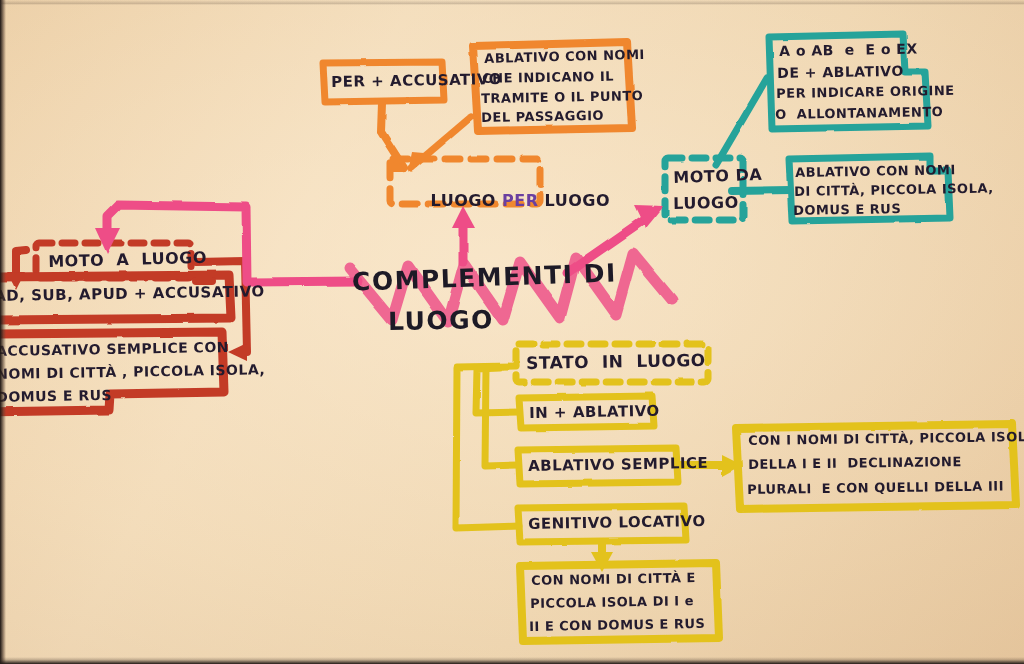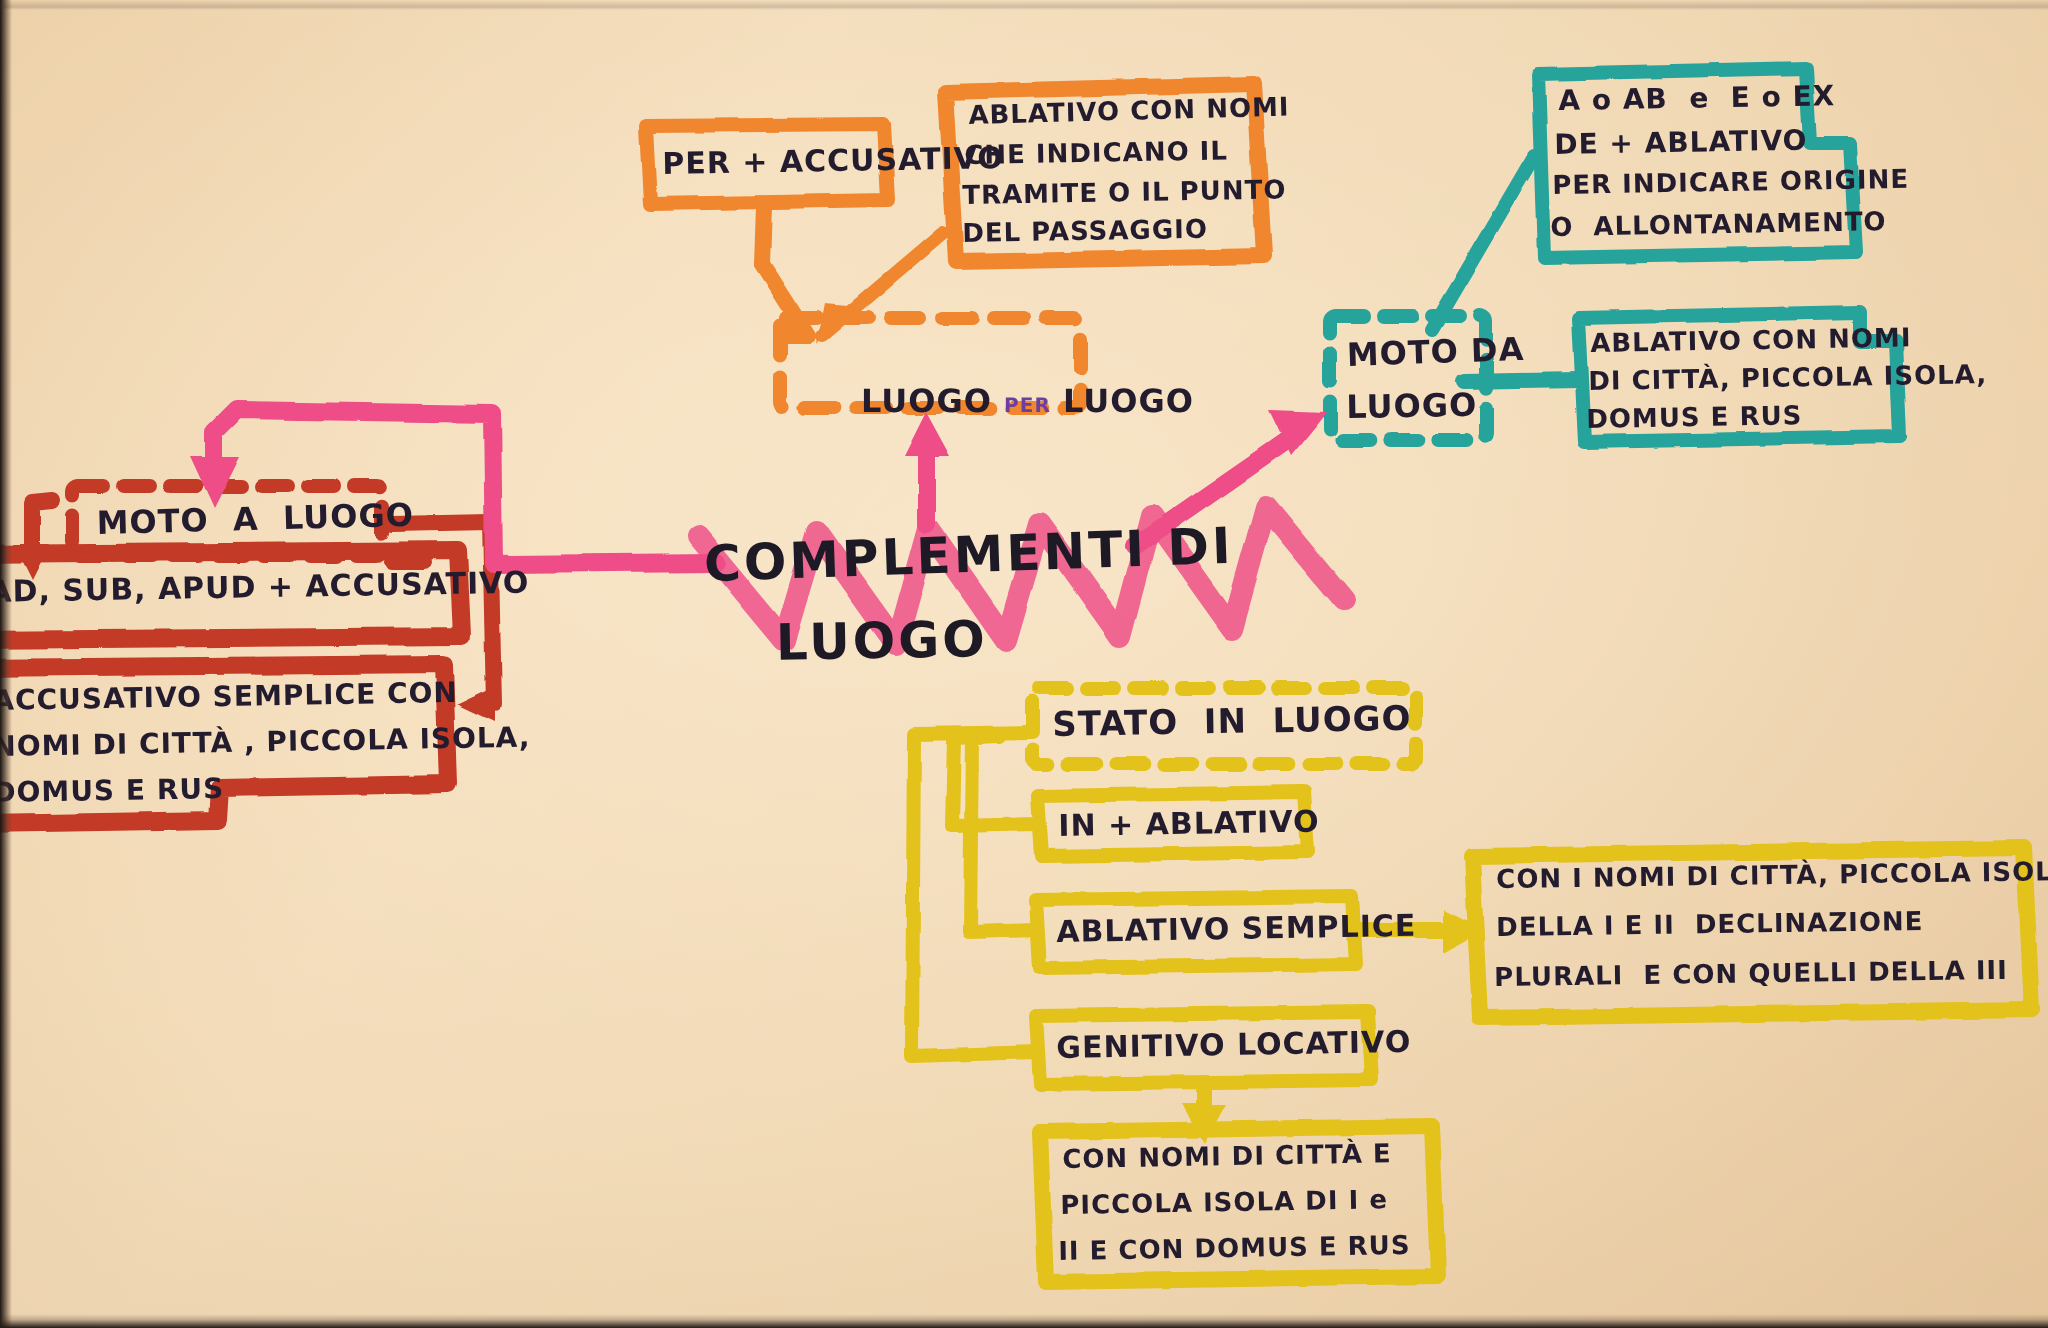--- a/index.html
+++ b/index.html
@@ -202,21 +202,21 @@
   <div class="layer" id="text-layer">
 
     <div class="hand" style="left:331px; top:72px; font-size:15px; transform:rotate(-1deg);">PER + ACCUSATIVO</div>
 
     <div class="hand" style="left:484px; top:50px; font-size:13px; transform:rotate(-1.5deg);">ABLATIVO CON NOMI</div>
     <div class="hand" style="left:482px; top:70px; font-size:13px; transform:rotate(-1deg);">CHE INDICANO IL</div>
     <div class="hand" style="left:481px; top:90px; font-size:13px; transform:rotate(-1deg);">TRAMITE O IL PUNTO</div>
     <div class="hand" style="left:481px; top:109px; font-size:13px; transform:rotate(-1deg);">DEL PASSAGGIO</div>
 
     <div style="position:absolute; left:400px; top:170px; font-size:16px; white-space:pre;">
-      <span class="hand" style="position:static; font-size:16px;">LUOGO </span><span class="hand purple-word" style="position:static; font-size:10px;">PER</span><span class="hand" style="position:static; font-size:16px;"> LUOGO</span>
+      <span class="hand" style="position:static; font-size:16px;">LUOGO </span><span class="hand purple-word" style="position:static; font-size:16px;">PER</span><span class="hand" style="position:static; font-size:16px;"> LUOGO</span>
     </div>
 
     <div class="hand" style="left:779px; top:41px; font-size:14px; transform:rotate(-1deg);">A o AB  e  E o EX</div>
     <div class="hand" style="left:777px; top:63px; font-size:14px; transform:rotate(-1deg);">DE + ABLATIVO</div>
     <div class="hand" style="left:776px; top:85px; font-size:13px; transform:rotate(-1deg);">PER INDICARE ORIGINE</div>
     <div class="hand" style="left:775px; top:106px; font-size:13px; transform:rotate(-1deg);">O  ALLONTANAMENTO</div>
 
     <div class="hand" style="left:795px; top:164px; font-size:13px; transform:rotate(-1deg);">ABLATIVO CON NOMI</div>
     <div class="hand" style="left:794px; top:183px; font-size:13px; transform:rotate(-1deg);">DI CITTÀ, PICCOLA ISOLA,</div>
     <div class="hand" style="left:793px; top:202px; font-size:13px; transform:rotate(-1deg);">DOMUS E RUS</div>

